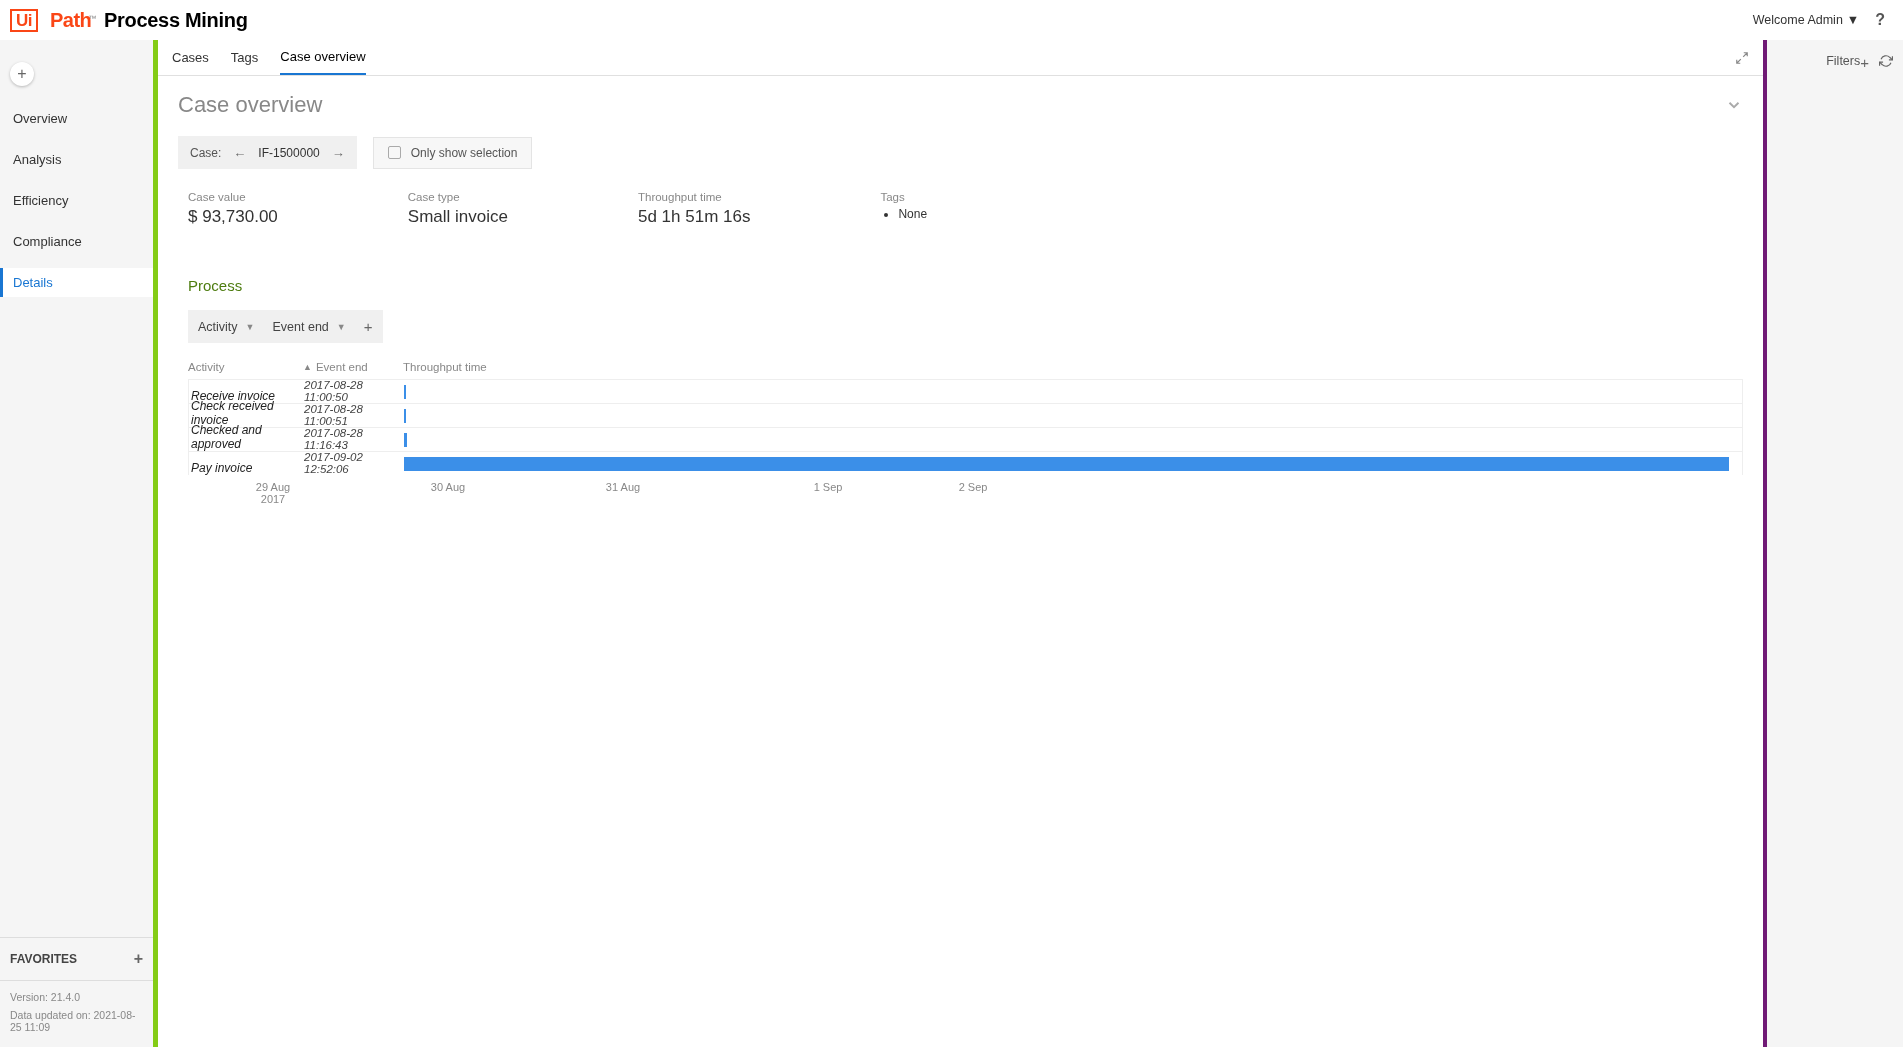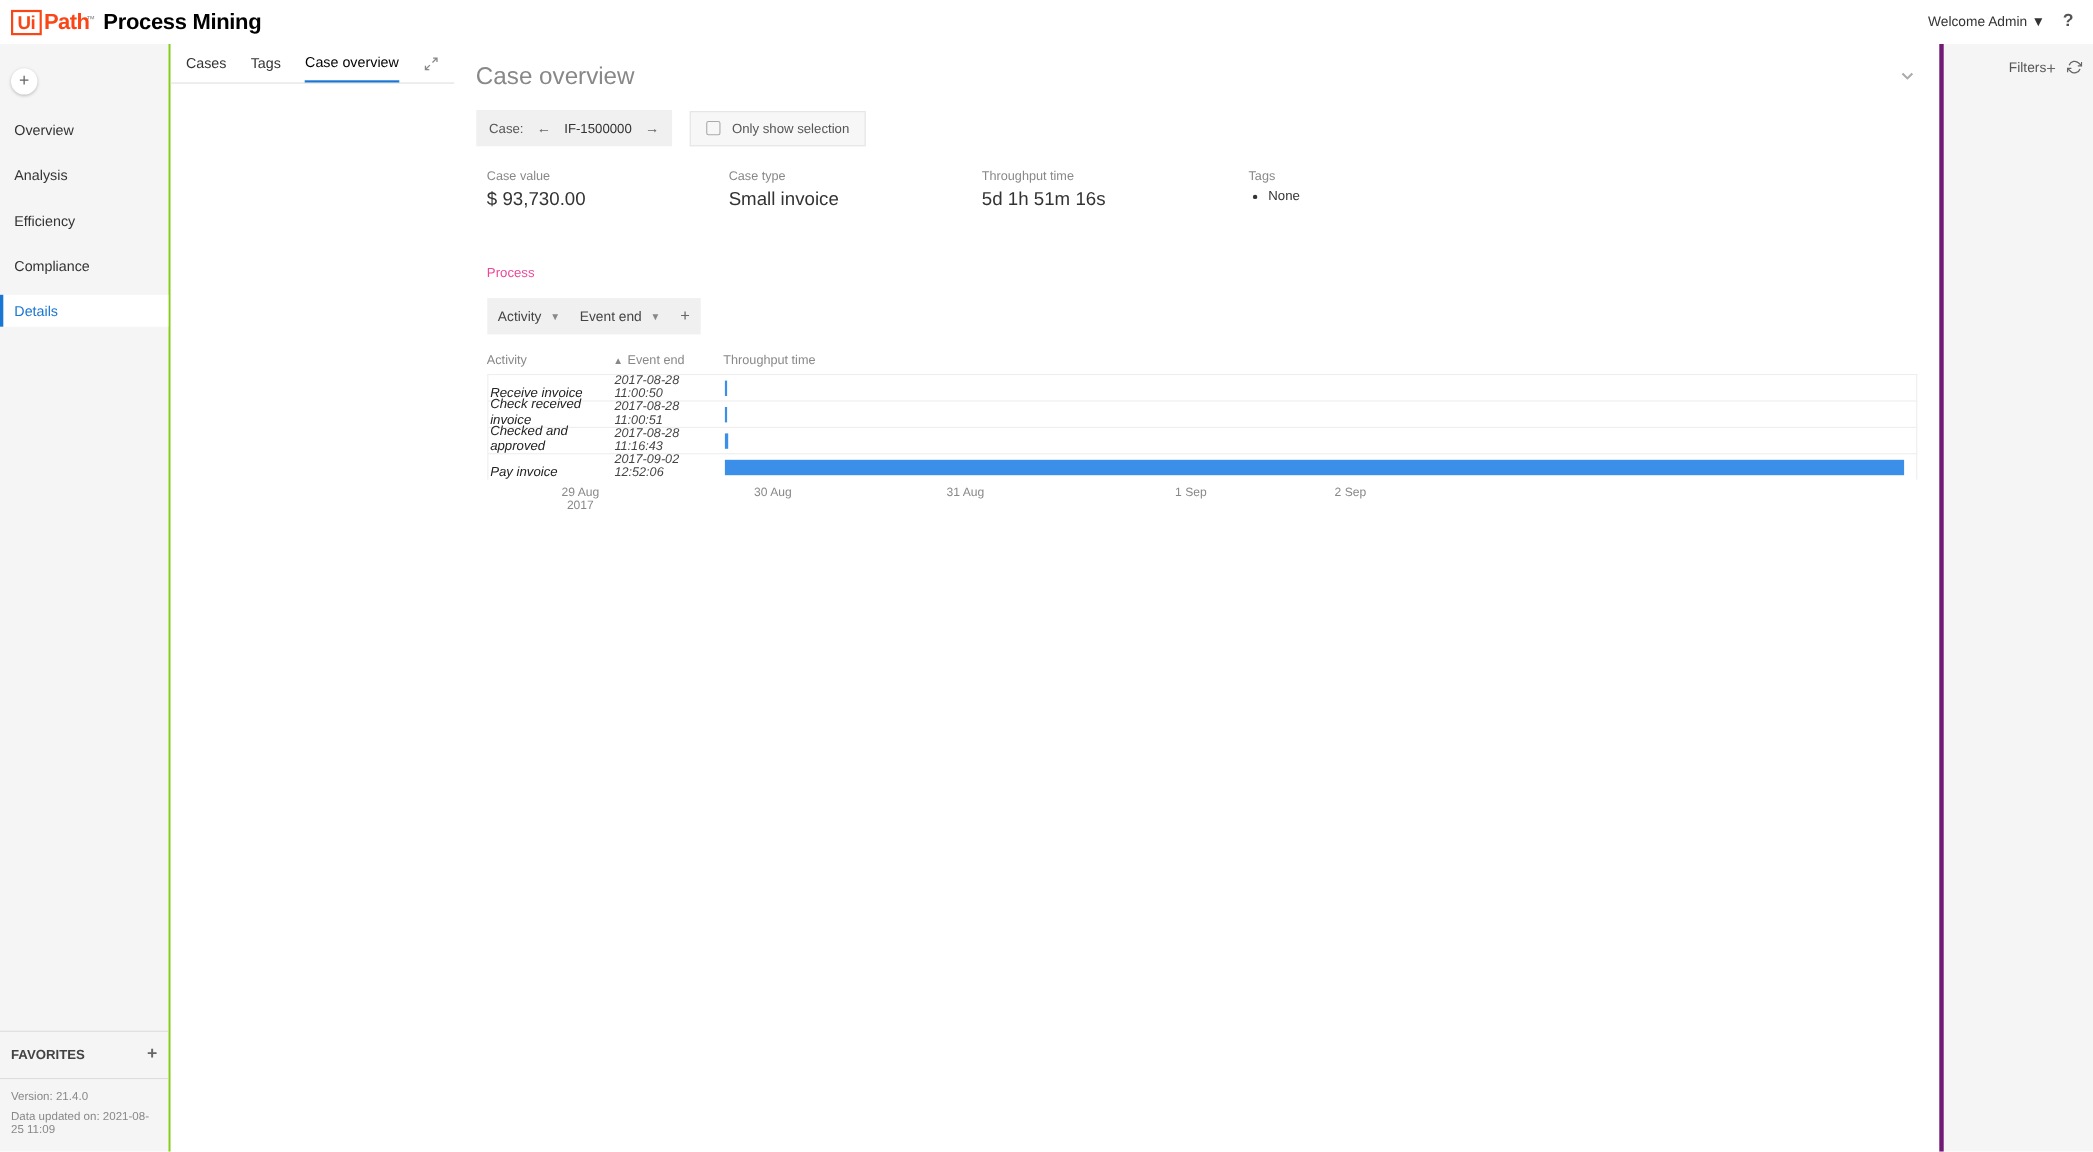--- a/index.html
+++ b/index.html
@@ -9,21 +9,21 @@
     font-size: 13px;
     color: #333;
     background: #fff;
     overflow: hidden;
   }
   .app { display: flex; flex-direction: column; height: 100vh; width: 100vw; }
   .topbar {
     display: flex; align-items: center; justify-content: space-between;
     height: 40px; padding: 0 18px 0 10px;
   }
-  .logo { display: flex; align-items: flex-end; gap: 2px; }
+  .logo { display: flex; align-items: flex-end; gap: 12px; }
   .logo-box {
     border: 2.5px solid #fa4616; color: #fa4616; font-weight: 700;
     font-size: 17px; padding: 1px 4px; line-height: 1; letter-spacing: -0.5px;
   }
   .logo-path { color: #fa4616; font-weight: 700; font-size: 20px; letter-spacing: -0.5px; }
   .logo-tm { font-size: 8px; color: #888; vertical-align: super; margin-left: -3px; }
   .logo-pm { color: #000; font-weight: 700; font-size: 20px; margin-left: 4px; letter-spacing: -0.3px; }
   .top-right { display: flex; align-items: center; gap: 16px; font-size: 12.5px; color: #333; }
   .user-menu { display: flex; align-items: center; gap: 4px; cursor: pointer; }
   .help-icon { font-size: 16px; font-weight: bold; color: #555; cursor: pointer; }
@@ -45,21 +45,21 @@
     margin-top: 12px;
   }
   .nav-item.active { color: #1976d2; border-left: 3px solid #1976d2; background: #fff; }
   .favorites {
     border-top: 1px solid #ddd; padding: 12px 10px;
     display: flex; align-items: center; justify-content: space-between;
     font-size: 12px; font-weight: 600; color: #444; margin-top: auto;
   }
   .footer { padding: 10px 10px 8px; font-size: 10.5px; color: #888; border-top: 1px solid #ddd; }
   .footer div { margin-bottom: 6px; }
-  .main { flex: 1; display: flex; border-left: 2px solid #84cc16; min-width: 0; }
+  .main { flex: 1; display: flex; flex-direction: column; border-left: 5px solid #84cc16; min-width: 0; }
   .tabs {
     display: flex; align-items: center; gap: 22px; padding: 0 14px;
     border-bottom: 1px solid #e0e0e0; height: 36px; position: relative;
   }
   .tab { font-size: 13px; color: #333; cursor: pointer; height: 100%; display: flex; align-items: center; }
   .tab.active { color: #000; border-bottom: 2.5px solid #1976d2; font-weight: 500; }
   .expand-icon { margin-left: auto; color: #888; cursor: pointer; font-size: 14px; }
   .page { padding: 16px 20px; flex: 1; overflow: auto; }
   .page-header { display: flex; align-items: center; justify-content: space-between; margin-bottom: 18px; }
   .page-title { font-size: 22px; font-weight: 400; color: #888; }
@@ -75,21 +75,21 @@
   .checkbox-control {
     background: #f7f7f7; border: 1px solid #e4e4e4; padding: 8px 14px;
     display: flex; align-items: center; gap: 10px; font-size: 12px; color: #555;
   }
   .checkbox { width: 13px; height: 13px; border: 1.5px solid #aaa; border-radius: 2px; }
   .stats { display: flex; gap: 130px; margin-bottom: 50px; padding-left: 10px; }
   .stat { display: flex; flex-direction: column; gap: 4px; }
   .stat-label { font-size: 11.5px; color: #888; }
   .stat-value { font-size: 17px; color: #333; font-weight: 400; }
   .stat-tags ul { list-style: disc; padding-left: 18px; font-size: 12px; color: #333; }
-  .section-title { font-size: 12px; color: #ec4899; margin-bottom: 16px; padding-left: 10px; }
+  .section-title { font-size: 15px; color: #4d7c0f; margin-bottom: 16px; padding-left: 10px; }
   .process-controls {
     display: inline-flex; align-items: center; background: #f0f0f0;
     padding: 8px 10px; gap: 18px; font-size: 12.5px; color: #444; margin-left: 10px;
   }
   .dropdown { display: flex; align-items: center; gap: 8px; cursor: pointer; }
   .dropdown-caret { font-size: 9px; color: #888; }
   .plus-btn { color: #666; cursor: pointer; font-size: 15px; }
   .table { margin-top: 18px; padding-left: 10px; }
   .thead { display: flex; font-size: 11.5px; color: #888; padding-bottom: 6px; }
   .col-activity { width: 115px; }

